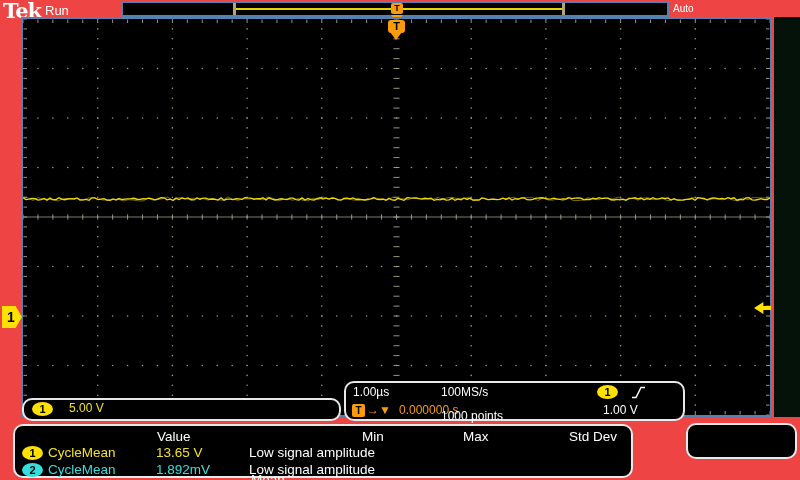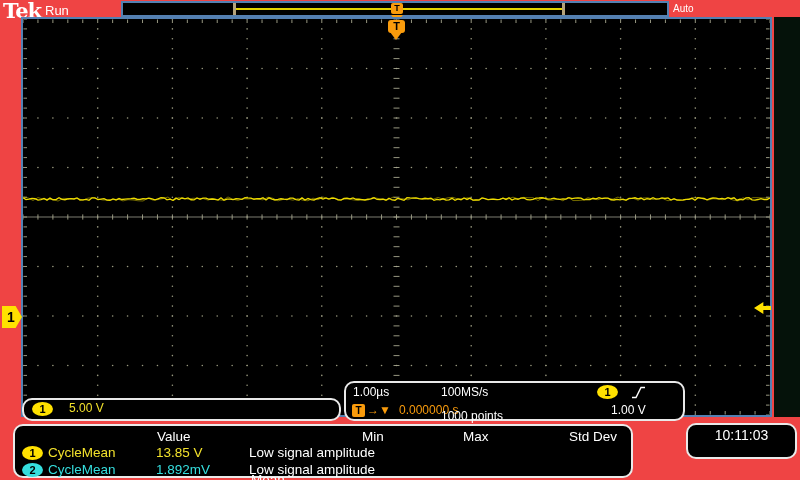--- a/index.html
+++ b/index.html
@@ -1012,38 +1012,37 @@
     <span class="abs r14" style="left:7px; top:2px;">1.00µs</span>
     <span class="abs r14" style="left:95px; top:2px;">100MS/s</span>
     <div class="badge badge-yellow" style="left:251px; top:2px;">1</div>
     <svg class="abs" style="left:285px; top:3px;" width="15" height="13" viewBox="0 0 15 13">
       <path d="M1 11.5 H5 L10 1.5 H14" stroke="#ffffff" stroke-width="1.4" fill="none"></path>
     </svg>
     <div class="tbadge">T</div>
     <span class="abs otext r14" style="left:21px; top:20px;">→▼</span>
     <span class="abs otext r14" style="left:45px; top:20px;margin-left:8px;">0.000000 s</span>
     <span class="abs r14" style="left:95px; top:26px;">1000 points</span>
-    <span class="abs r14" style="left:257px; top:20px;margin-left:8px;">1.00 V</span>
+    <span class="abs r14" style="left:257px; top:20px;">1.00 V</span>
   </div>
 
   <div class="abs rbox dt-box">
-    <div>10:11:03</div>
   </div>
 
   <div class="abs rbox ms-box">
     <span class="hdr" style="left:142px;">Value</span>
     <span class="hdr" style="left:236px;margin-top:43px;">Mean</span>
     <span class="hdr" style="left:347px;">Min</span>
     <span class="hdr" style="left:448px;">Max</span>
     <span class="hdr" style="left:554px;">Std Dev</span>
 
     <div class="mrow">
       <div class="badge badge-yellow" style="left:7px; top:20px;">1</div>
       <span class="ytext" style="left:33px; top:19px;">CycleMean</span>
-      <span class="ytext" style="left:141px; top:19px;">13.85 V</span>
+      <span class="ytext" style="left:141px; top:19px;">13.65 V</span>
       <span style="left:234px; top:19px;">Low signal amplitude</span>
     </div>
     <div class="mrow">
       <div class="badge badge-cyan" style="left:7px; top:37px;">2</div>
       <span class="ctext" style="left:33px; top:36px;">CycleMean</span>
       <span class="ctext" style="left:141px; top:36px;text-align:center;">1.892mV</span>
       <span style="left:234px; top:36px;">Low signal amplitude</span>
     </div>
   </div>
 

